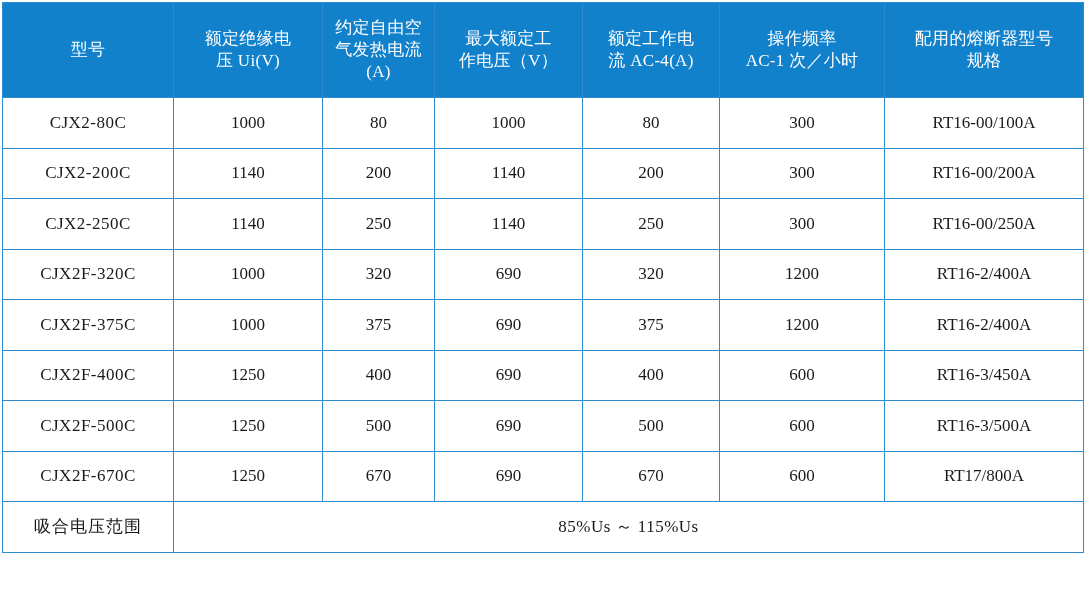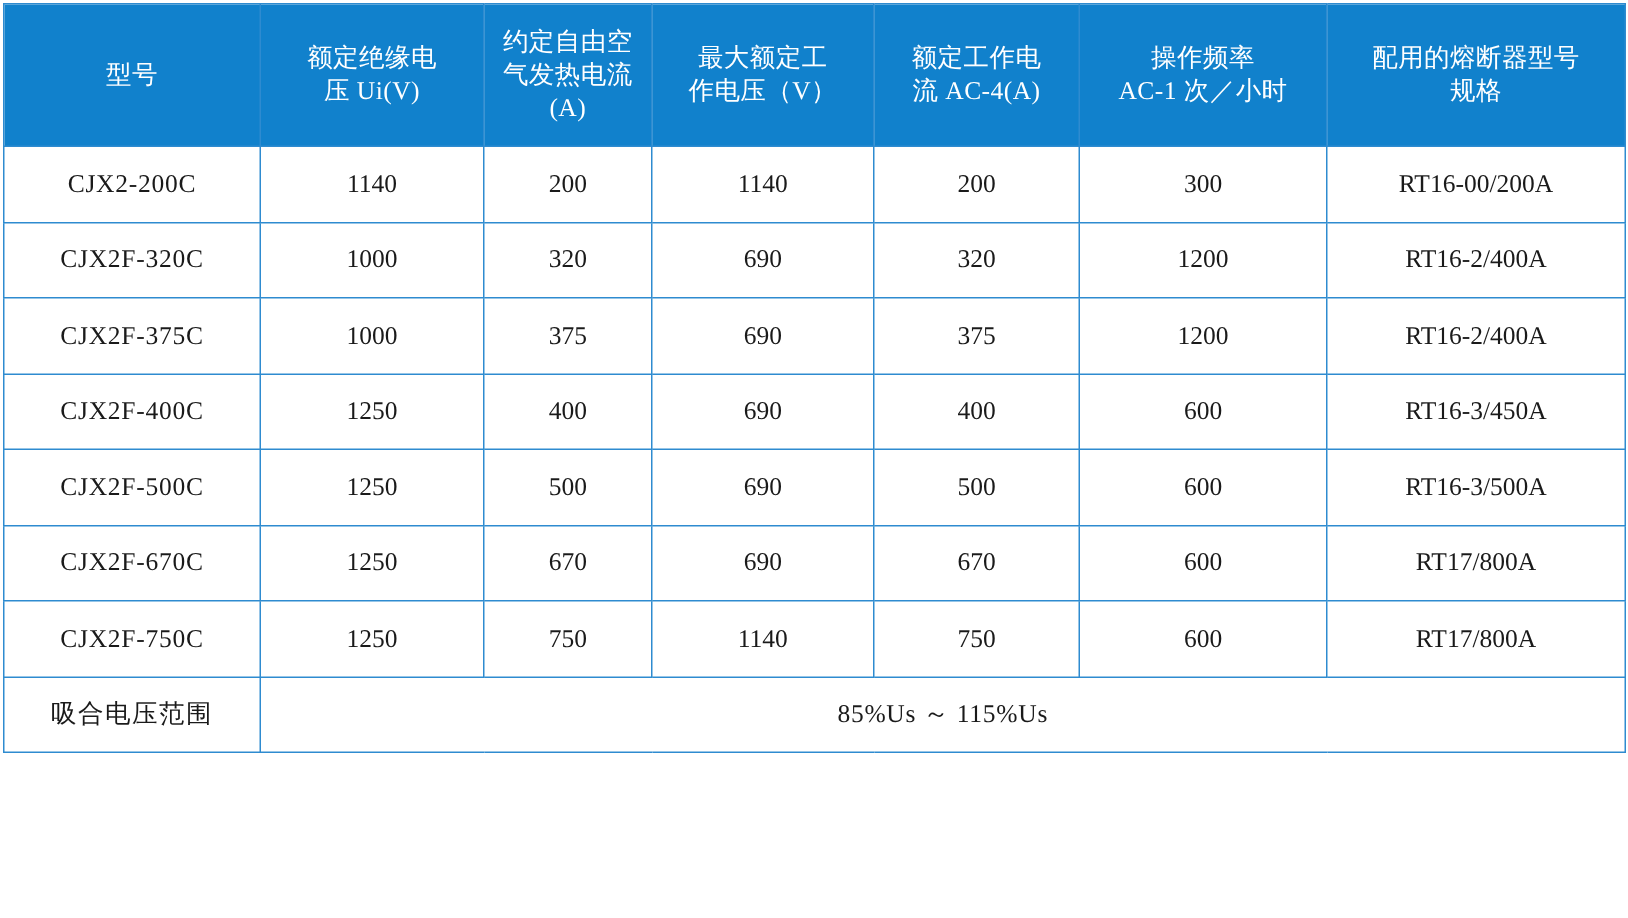--- a/index.html
+++ b/index.html
@@ -112,29 +112,47 @@
 AC-1 次／小时</span>
           </th>
         <th>
             <span class="hdr-inner">配用的熔断器型号
 规格</span>
           </th>
       </tr>
     </thead>
     <tbody>
       <tr>
+        <td class="model">CJX2-80C</td>
+        <td>1000</td>
+        <td>80</td>
+        <td>1000</td>
+        <td>80</td>
+        <td>300</td>
+        <td>RT16-00/100A</td>
+      </tr>
+      <tr>
         <td class="model">CJX2-200C</td>
         <td>1140</td>
         <td>200</td>
         <td>1140</td>
         <td>200</td>
         <td>300</td>
         <td>RT16-00/200A</td>
       </tr>
       <tr>
+        <td class="model">CJX2-250C</td>
+        <td>1140</td>
+        <td>250</td>
+        <td>1140</td>
+        <td>250</td>
+        <td>300</td>
+        <td>RT16-00/250A</td>
+      </tr>
+      <tr>
         <td class="model">CJX2F-320C</td>
         <td>1000</td>
         <td>320</td>
         <td>690</td>
         <td>320</td>
         <td>1200</td>
         <td>RT16-2/400A</td>
       </tr>
       <tr>
         <td class="model">CJX2F-375C</td>
@@ -166,28 +184,19 @@
       <tr>
         <td class="model">CJX2F-670C</td>
         <td>1250</td>
         <td>670</td>
         <td>690</td>
         <td>670</td>
         <td>600</td>
         <td>RT17/800A</td>
       </tr>
       <tr>
-        <td class="model">CJX2F-750C</td>
-        <td>1250</td>
-        <td>750</td>
-        <td>1140</td>
-        <td>750</td>
-        <td>600</td>
-        <td>RT17/800A</td>
-      </tr>
-      <tr>
         <td class="label-cell">吸合电压范围</td>
         <td class="wide-note" colspan="6">85%Us ～ 115%Us</td>
       </tr>
 
     </tbody>
   </table>
 </div>
 
 </body></html>

